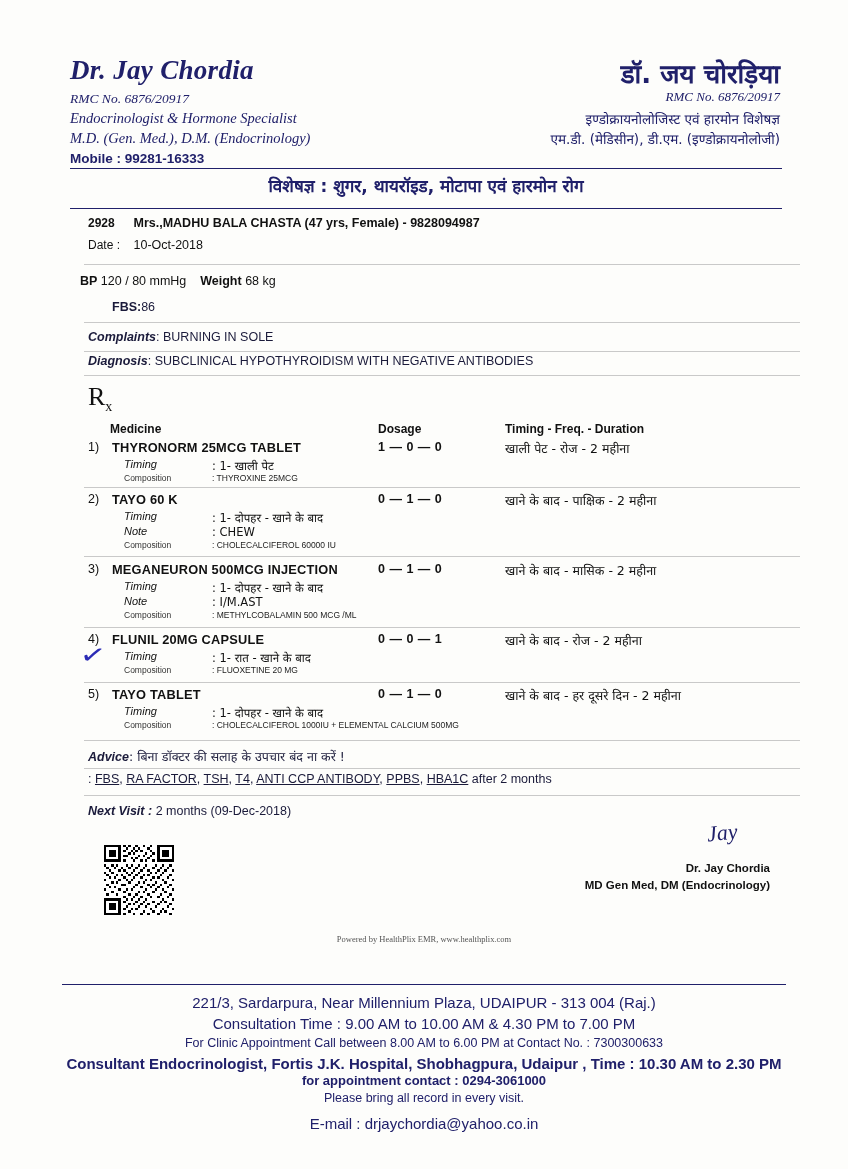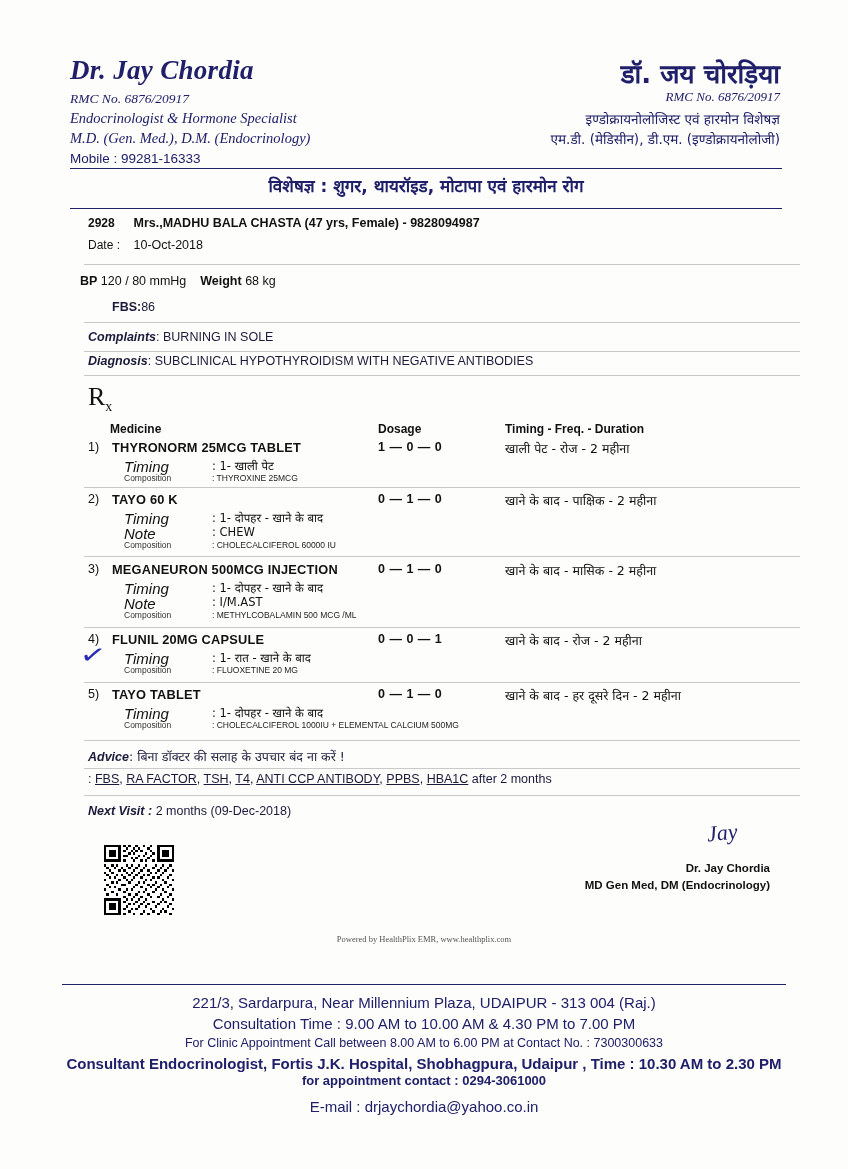--- a/index.html
+++ b/index.html
@@ -58,21 +58,21 @@
   .qual-left {
     font-family: "Liberation Serif", serif;
     font-style: italic;
     font-size: 14.5px;
     color: #20206a;
     margin-top: 2px;
     line-height: 1.35;
   }
   .mobile-left {
     font-family: "Liberation Sans", sans-serif;
-    font-weight: normal;
+    font-weight: bold;
     font-size: 13.5px;
     color: #20206a;
     margin-top: 3px;
   }
   .right-block {
     position: absolute;
     right: 0;
     top: 34px;
     text-align: right;
   }
@@ -245,21 +245,21 @@
   }
   .sub-row {
     position: relative;
     height: 15px;
     margin-left: 36px;
   }
   .sub-label {
     position: absolute;
     left: 0;
     font-style: italic;
-    font-size: 15px;
+    font-size: 11px;
   }
   .sub-label.small {
     font-style: normal;
     font-size: 8.5px;
     color: #333;
   }
   .sub-val {
     position: absolute;
     left: 88px;
     font-family: "DejaVu Sans", sans-serif;
@@ -772,20 +772,21 @@
 
   <div class="powered">Powered by HealthPlix EMR, www.healthplix.com</div>
 
   <div class="footer-rule"></div>
   <div class="footer">
     <div class="f1">221/3, Sardarpura, Near Millennium Plaza, UDAIPUR - 313 004 (Raj.)</div>
     <div class="f2">Consultation Time : 9.00 AM to 10.00 AM &amp; 4.30 PM to 7.00 PM</div>
     <div class="f3">For Clinic Appointment Call between 8.00 AM  to 6.00 PM at Contact No. : 7300300633</div>
     <div class="f4">Consultant Endocrinologist, Fortis J.K. Hospital, Shobhagpura, Udaipur , Time : 10.30 AM to 2.30 PM</div>
     <div class="f5">for appointment contact : 0294-3061000</div>
+    <div class="f6">Please bring all record in every visit.</div>
     <div class="f7">E-mail :  drjaychordia@yahoo.co.in</div>
   </div>
 
 <div class="med-sep" style="position: absolute; left: 84px; top: 487px; width: 716px;"></div>
     <div class="med-sep" style="position: absolute; left: 84px; top: 556px; width: 716px;"></div>
     <div class="med-sep" style="position: absolute; left: 84px; top: 627px; width: 716px;"></div>
     <div class="med-sep" style="position: absolute; left: 84px; top: 682px; width: 716px;"></div>
     <div class="med-sep" style="position: absolute; left: 84px; top: 740px; width: 716px;"></div>
   </div>
 

